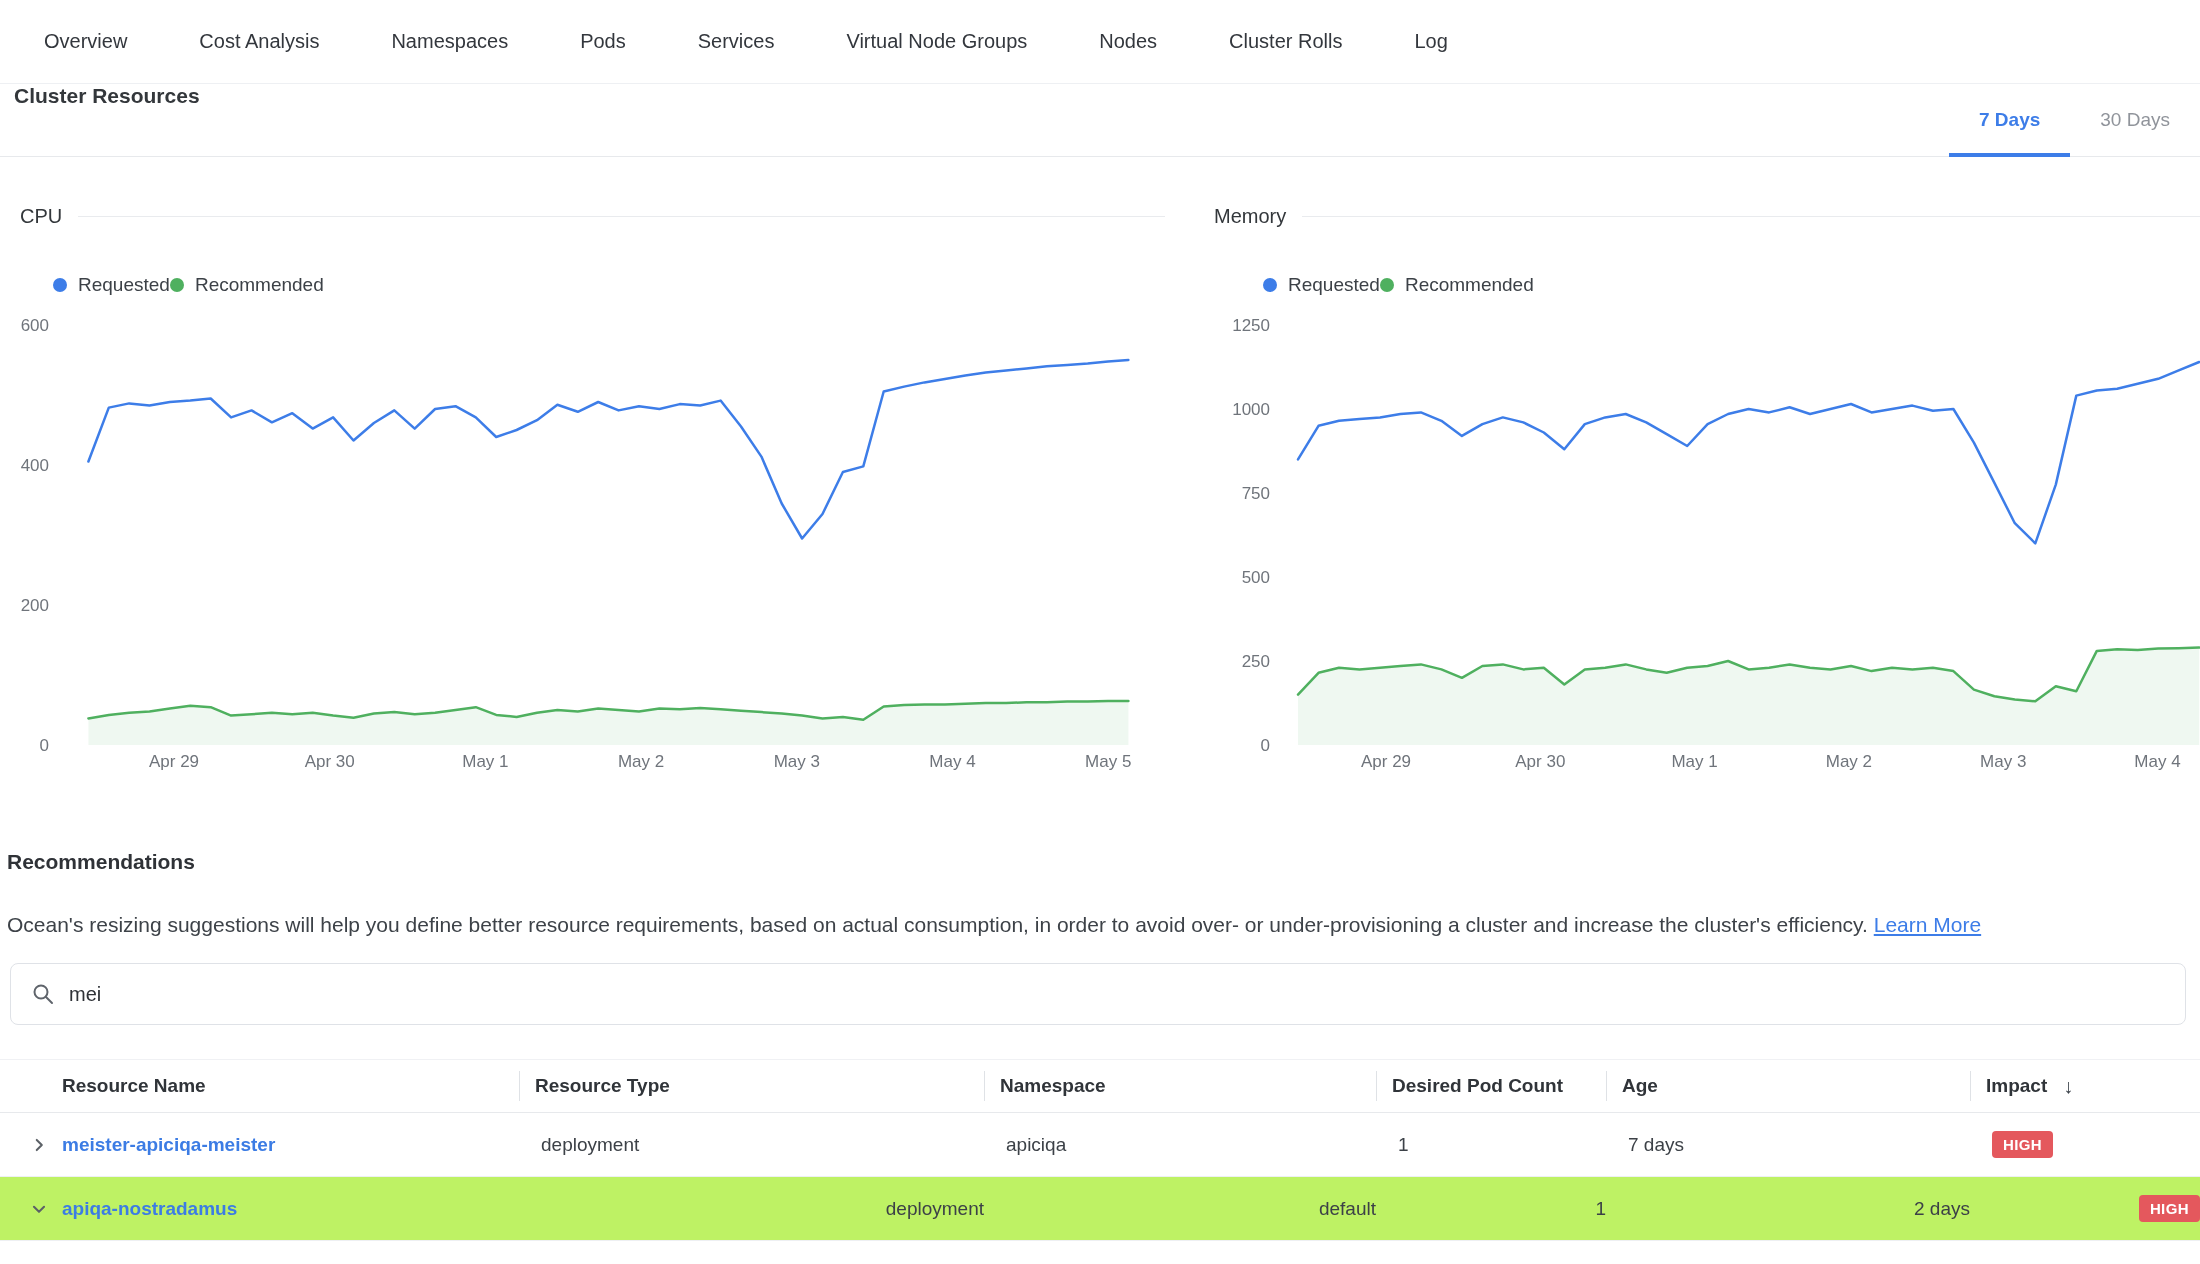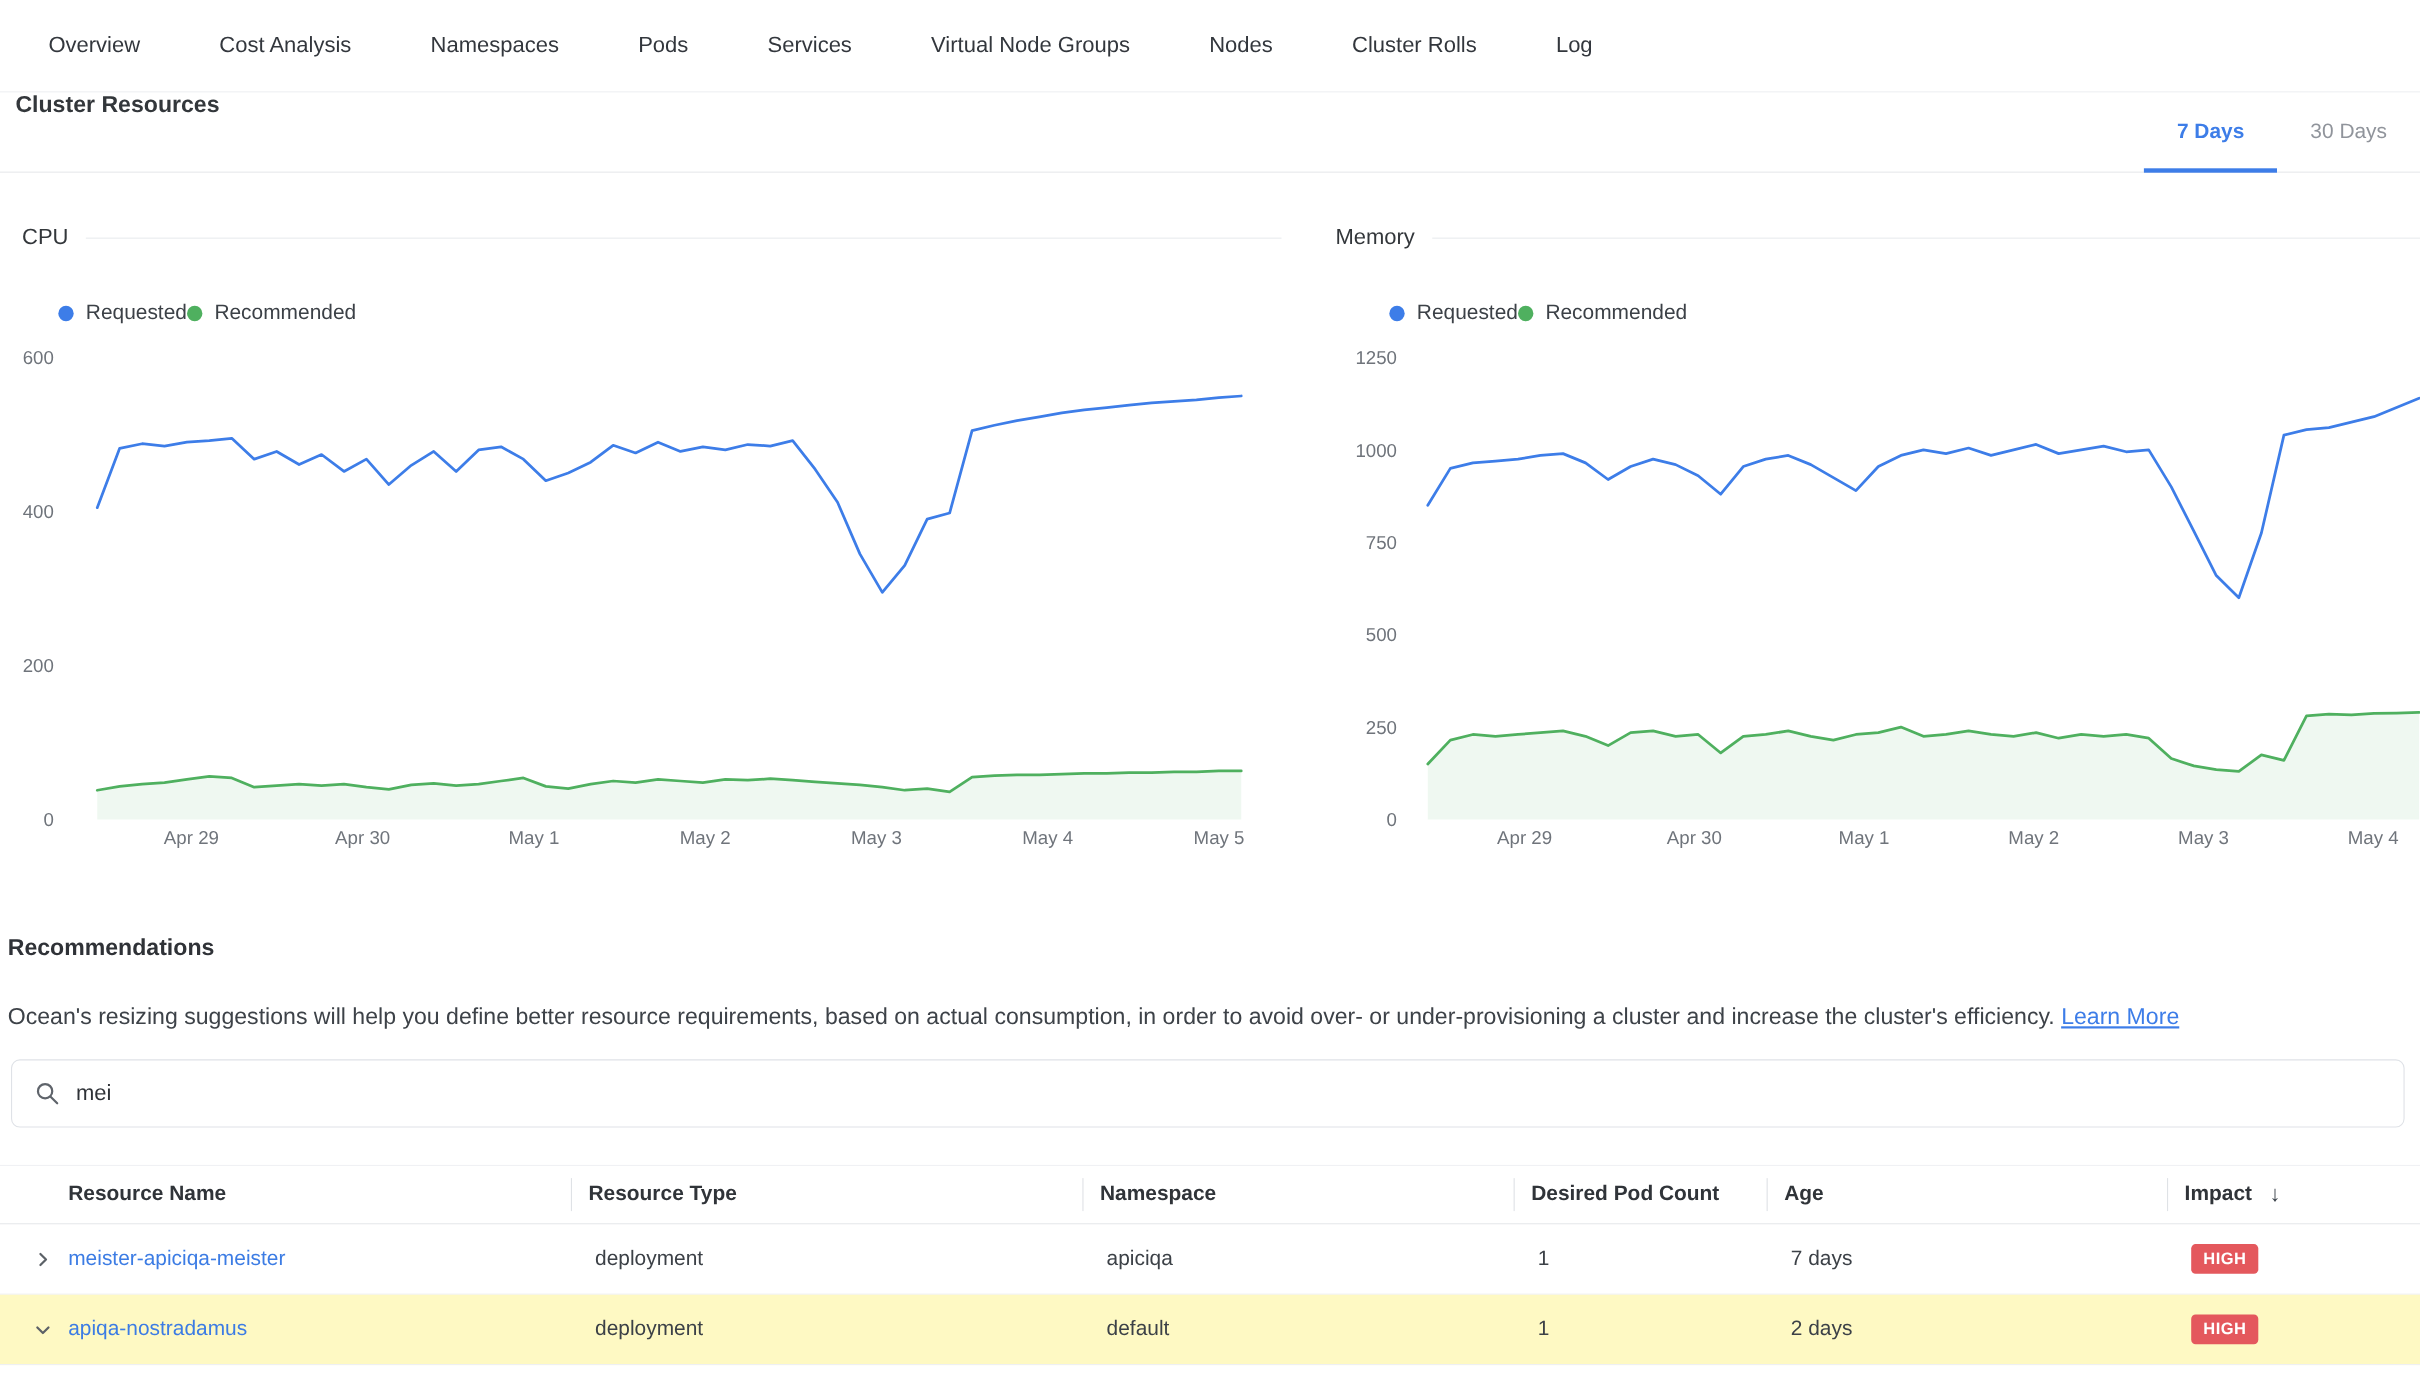--- a/index.html
+++ b/index.html
@@ -56,24 +56,24 @@
   .grid-cols { display:grid; grid-template-columns:519px 465px 392px 230px 364px 230px; align-items:center; }
   .thead { height:54px; border-top:1px solid #f0f1f4; border-bottom:1px solid #e7e9ec; }
   .th { font-size:19px; font-weight:700; color:#303439; padding-left:16px; position:relative;
         height:100%; display:flex; align-items:center; }
   .th:first-child { padding-left:62px; }
   .th:not(:first-child)::before { content:""; position:absolute; left:0; top:50%;
         transform:translateY(-50%); width:1px; height:30px; background:#dfe2e6; }
   .th.impact { gap:16px; }
   .sort-icon { font-size:20px; font-weight:400; color:#3c434b; cursor:pointer; }
   .trow { height:64px; border-bottom:1px solid #eef0f3; cursor:pointer; }
-  .trow.expanded { background:#fef9c3; }
+  .trow.expanded { background:#bef264;text-align:right; }
   .cell { font-size:19px; color:#3c4147; padding-left:22px; }
   .cell.name { display:flex; align-items:center; padding-left:30px; gap:14px; }
-  .res-link { color:#3c7ce4; font-weight:400; text-decoration:none; cursor:pointer; }
+  .res-link { color:#3c7ce4; font-weight:700; text-decoration:none; cursor:pointer; }
   .chev { display:flex; cursor:pointer; }
   .chev.down svg { transform:rotate(90deg); }
   .badge { display:inline-block; background:#e4585d; color:#fff; font-size:15px; font-weight:700;
         letter-spacing:.4px; padding:5px 11px; border-radius:4px; }
 </style>
 </head>
 <body>
 
 <div class="page">
 

